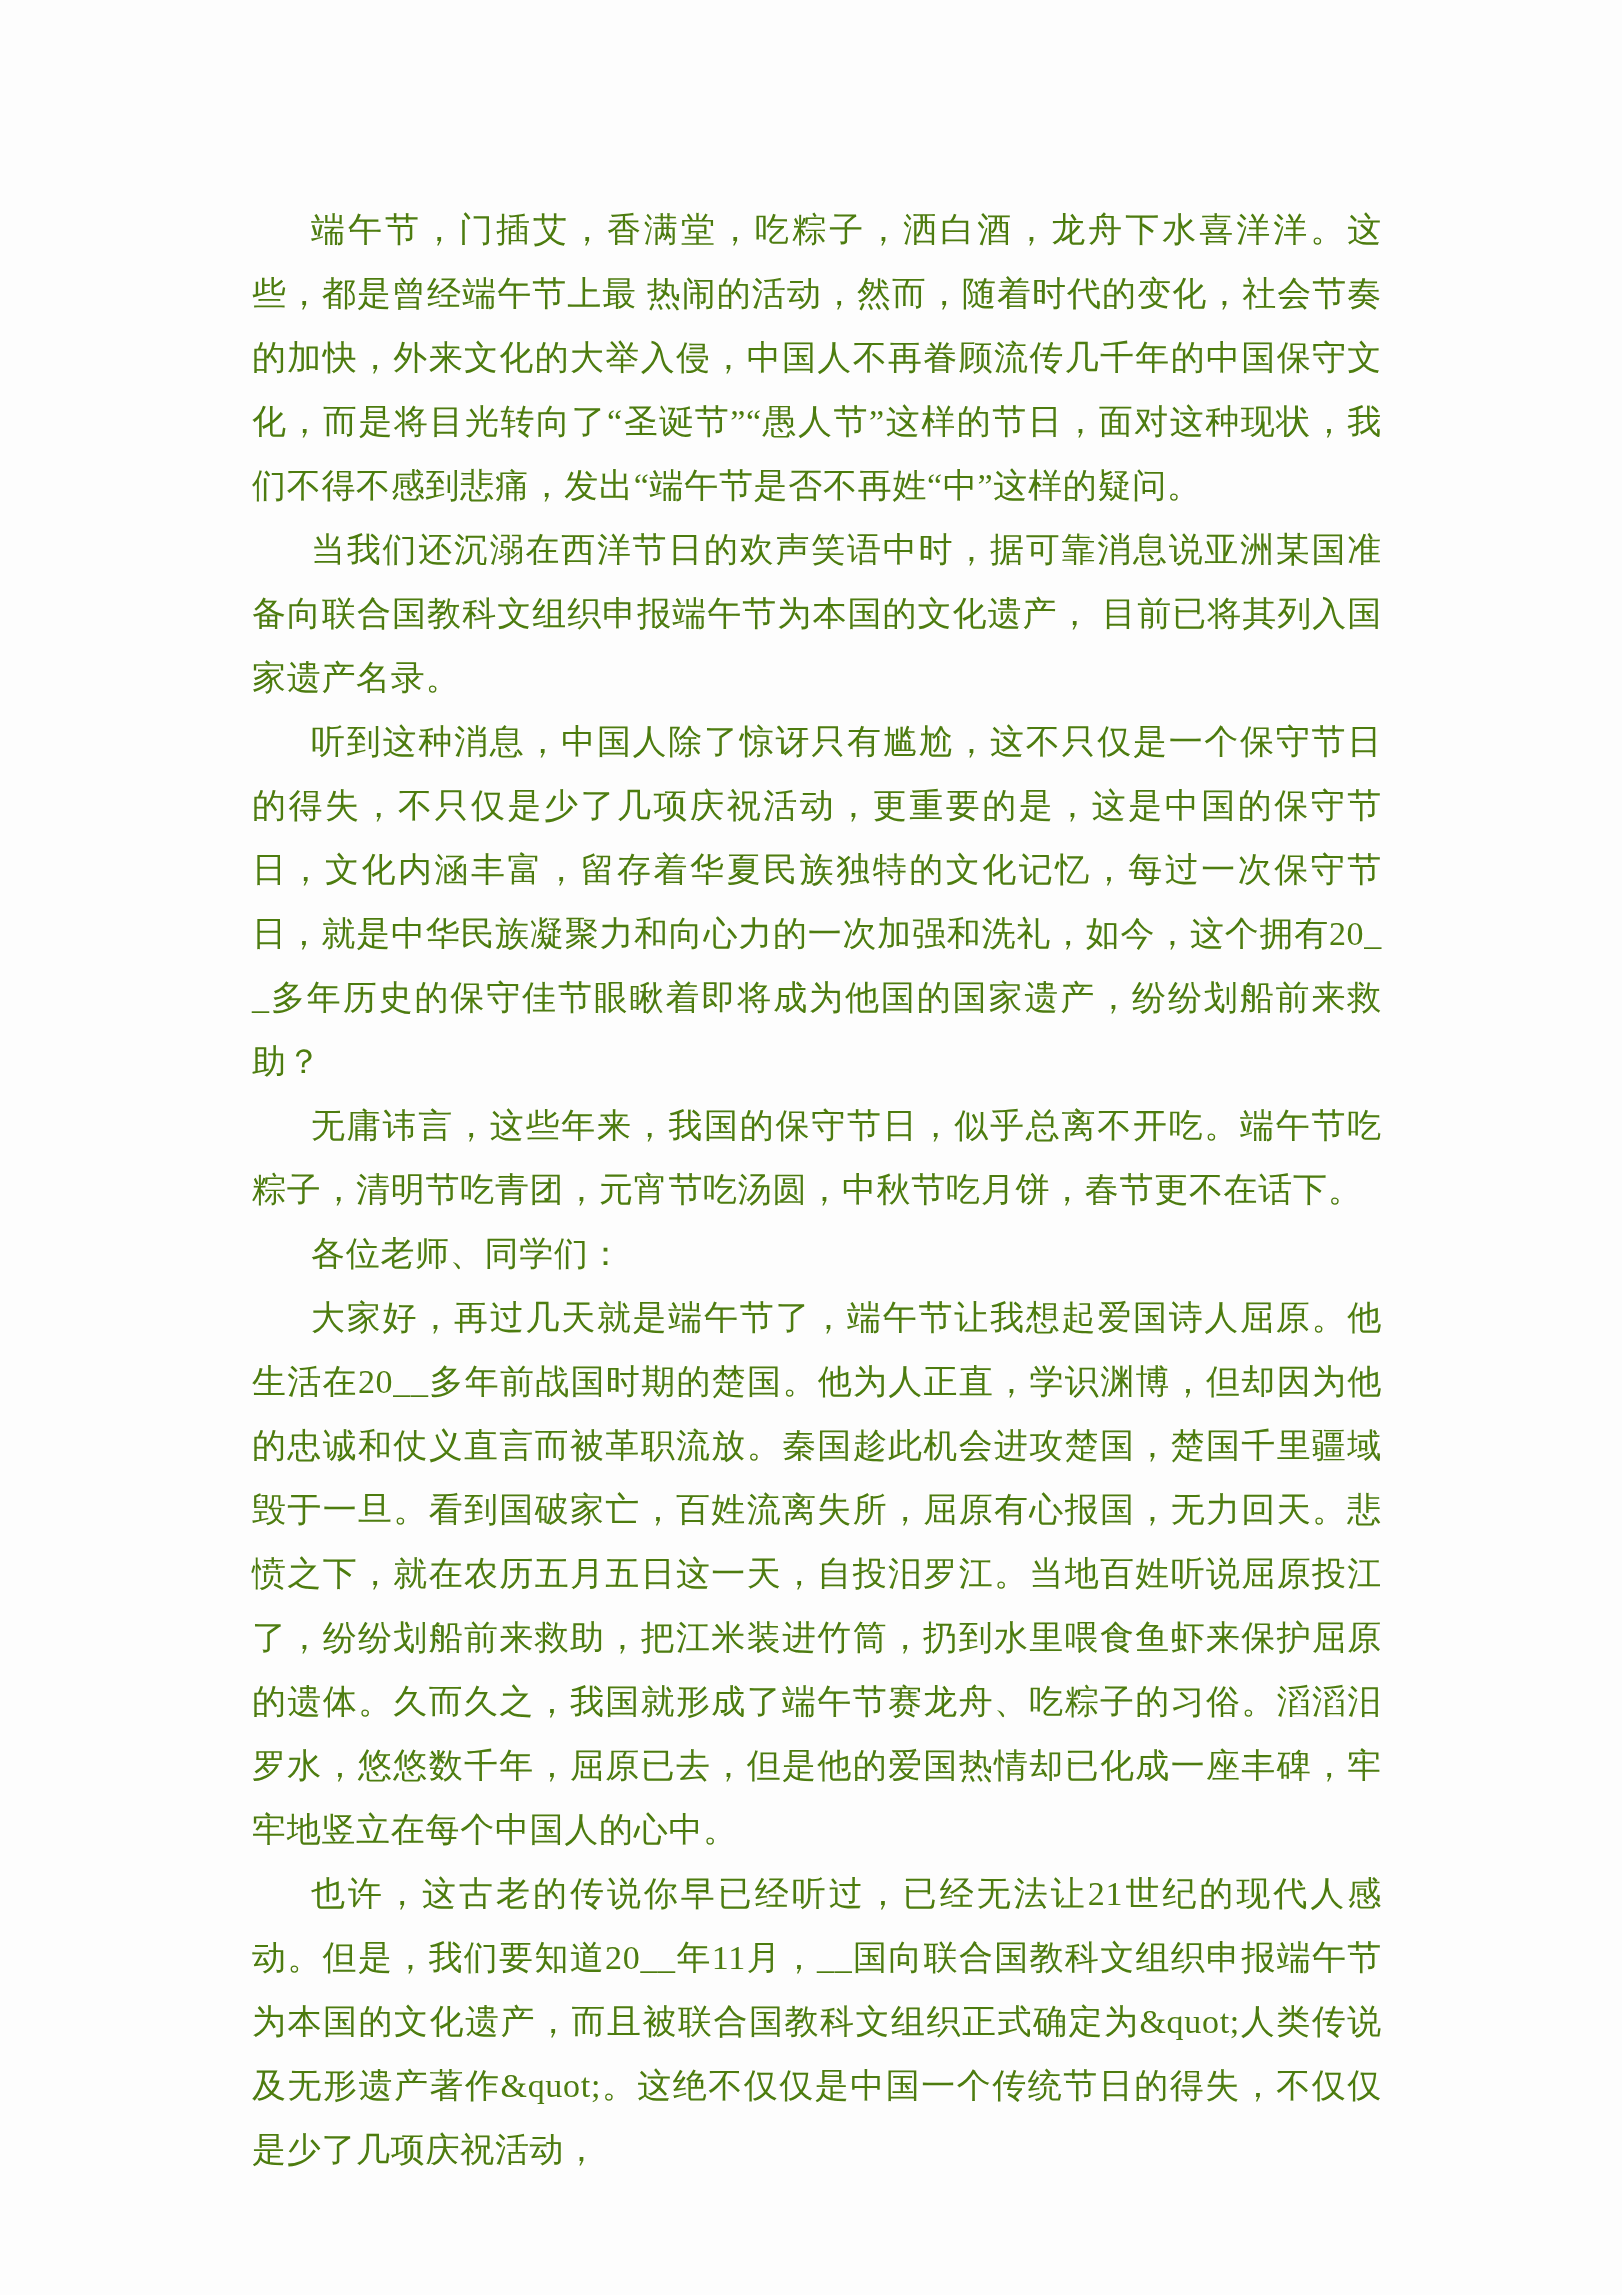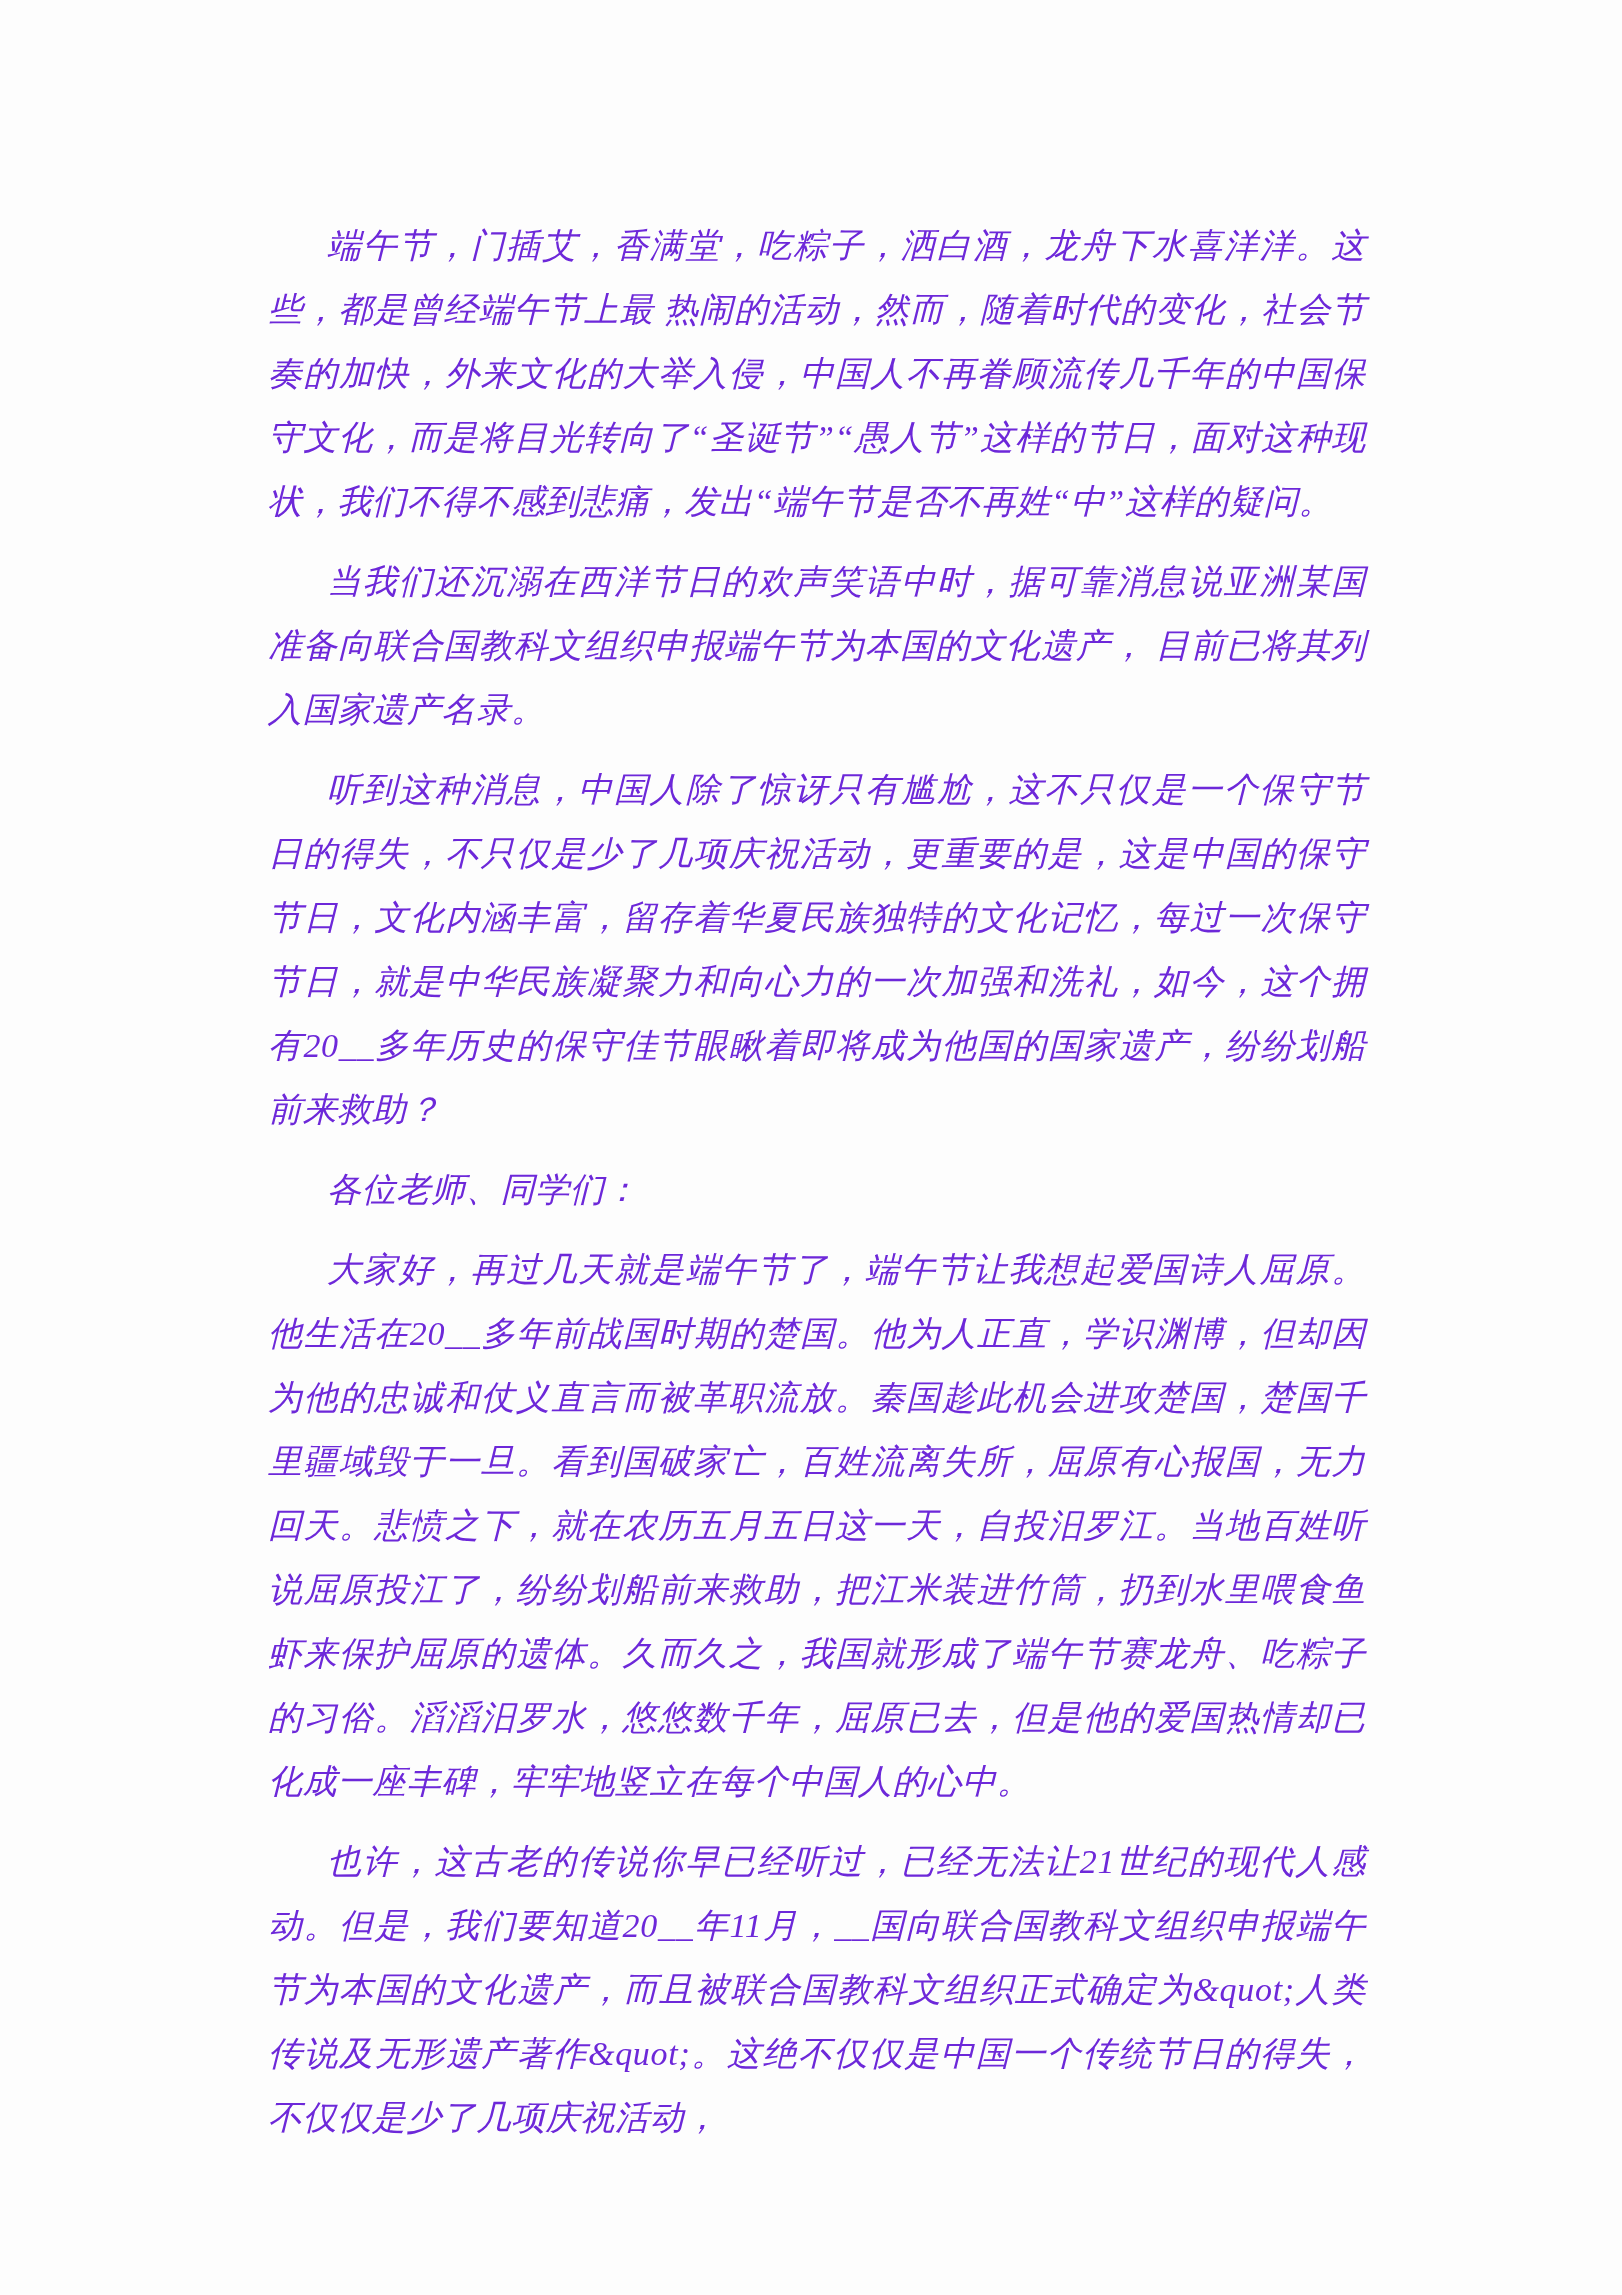--- a/index.html
+++ b/index.html
@@ -23,41 +23,41 @@
     background: #fdfdfd;
     box-sizing: border-box;
   }
   .text-body {
     position: absolute;
     left: 252px;
     top: 198px;
     width: 1130px;
   }
   .para {
-    margin: 16px;
+    margin: 0;
     padding: 0;
     font-family: "Liberation Serif", "DejaVu Serif", serif;
     font-size: 34px;
     line-height: 64px;
     font-weight: 400;
-    color: #6d28d9;
+    color: #4d7c0f;
     text-align: justify;
     text-indent: 59px;
     letter-spacing: 0.7px;
     word-break: break-all;
     overflow-wrap: anywhere;
-    font-style: italic;
   }
 </style>
 </head>
 <body>
 
 <main class="page">
   <section class="text-body">
     <p class="para">端午节，门插艾，香满堂，吃粽子，洒白酒，龙舟下水喜洋洋。这些，都是曾经端午节上最 热闹的活动，然而，随着时代的变化，社会节奏的加快，外来文化的大举入侵，中国人不再眷顾流传几千年的中国保守文化，而是将目光转向了“圣诞节”“愚人节”这样的节日，面对这种现状，我们不得不感到悲痛，发出“端午节是否不再姓“中”这样的疑问。</p>
     <p class="para">当我们还沉溺在西洋节日的欢声笑语中时，据可靠消息说亚洲某国准备向联合国教科文组织申报端午节为本国的文化遗产， 目前已将其列入国家遗产名录。</p>
     <p class="para">听到这种消息，中国人除了惊讶只有尴尬，这不只仅是一个保守节日的得失，不只仅是少了几项庆祝活动，更重要的是，这是中国的保守节日，文化内涵丰富，留存着华夏民族独特的文化记忆，每过一次保守节日，就是中华民族凝聚力和向心力的一次加强和洗礼，如今，这个拥有20__多年历史的保守佳节眼瞅着即将成为他国的国家遗产，纷纷划船前来救助？</p>
+    <p class="para">无庸讳言，这些年来，我国的保守节日，似乎总离不开吃。端午节吃粽子，清明节吃青团，元宵节吃汤圆，中秋节吃月饼，春节更不在话下。</p>
     <p class="para">各位老师、同学们：</p>
     <p class="para">大家好，再过几天就是端午节了，端午节让我想起爱国诗人屈原。他生活在20__多年前战国时期的楚国。他为人正直，学识渊博，但却因为他的忠诚和仗义直言而被革职流放。秦国趁此机会进攻楚国，楚国千里疆域毁于一旦。看到国破家亡，百姓流离失所，屈原有心报国，无力回天。悲愤之下，就在农历五月五日这一天，自投汨罗江。当地百姓听说屈原投江了，纷纷划船前来救助，把江米装进竹筒，扔到水里喂食鱼虾来保护屈原的遗体。久而久之，我国就形成了端午节赛龙舟、吃粽子的习俗。滔滔汨罗水，悠悠数千年，屈原已去，但是他的爱国热情却已化成一座丰碑，牢牢地竖立在每个中国人的心中。</p>
     <p class="para">也许，这古老的传说你早已经听过，已经无法让21世纪的现代人感动。但是，我们要知道20__年11月，__国向联合国教科文组织申报端午节为本国的文化遗产，而且被联合国教科文组织正式确定为&amp;quot;人类传说及无形遗产著作&amp;quot;。这绝不仅仅是中国一个传统节日的得失，不仅仅是少了几项庆祝活动，</p>
   </section>
 </main>
 
 
 </body></html>

